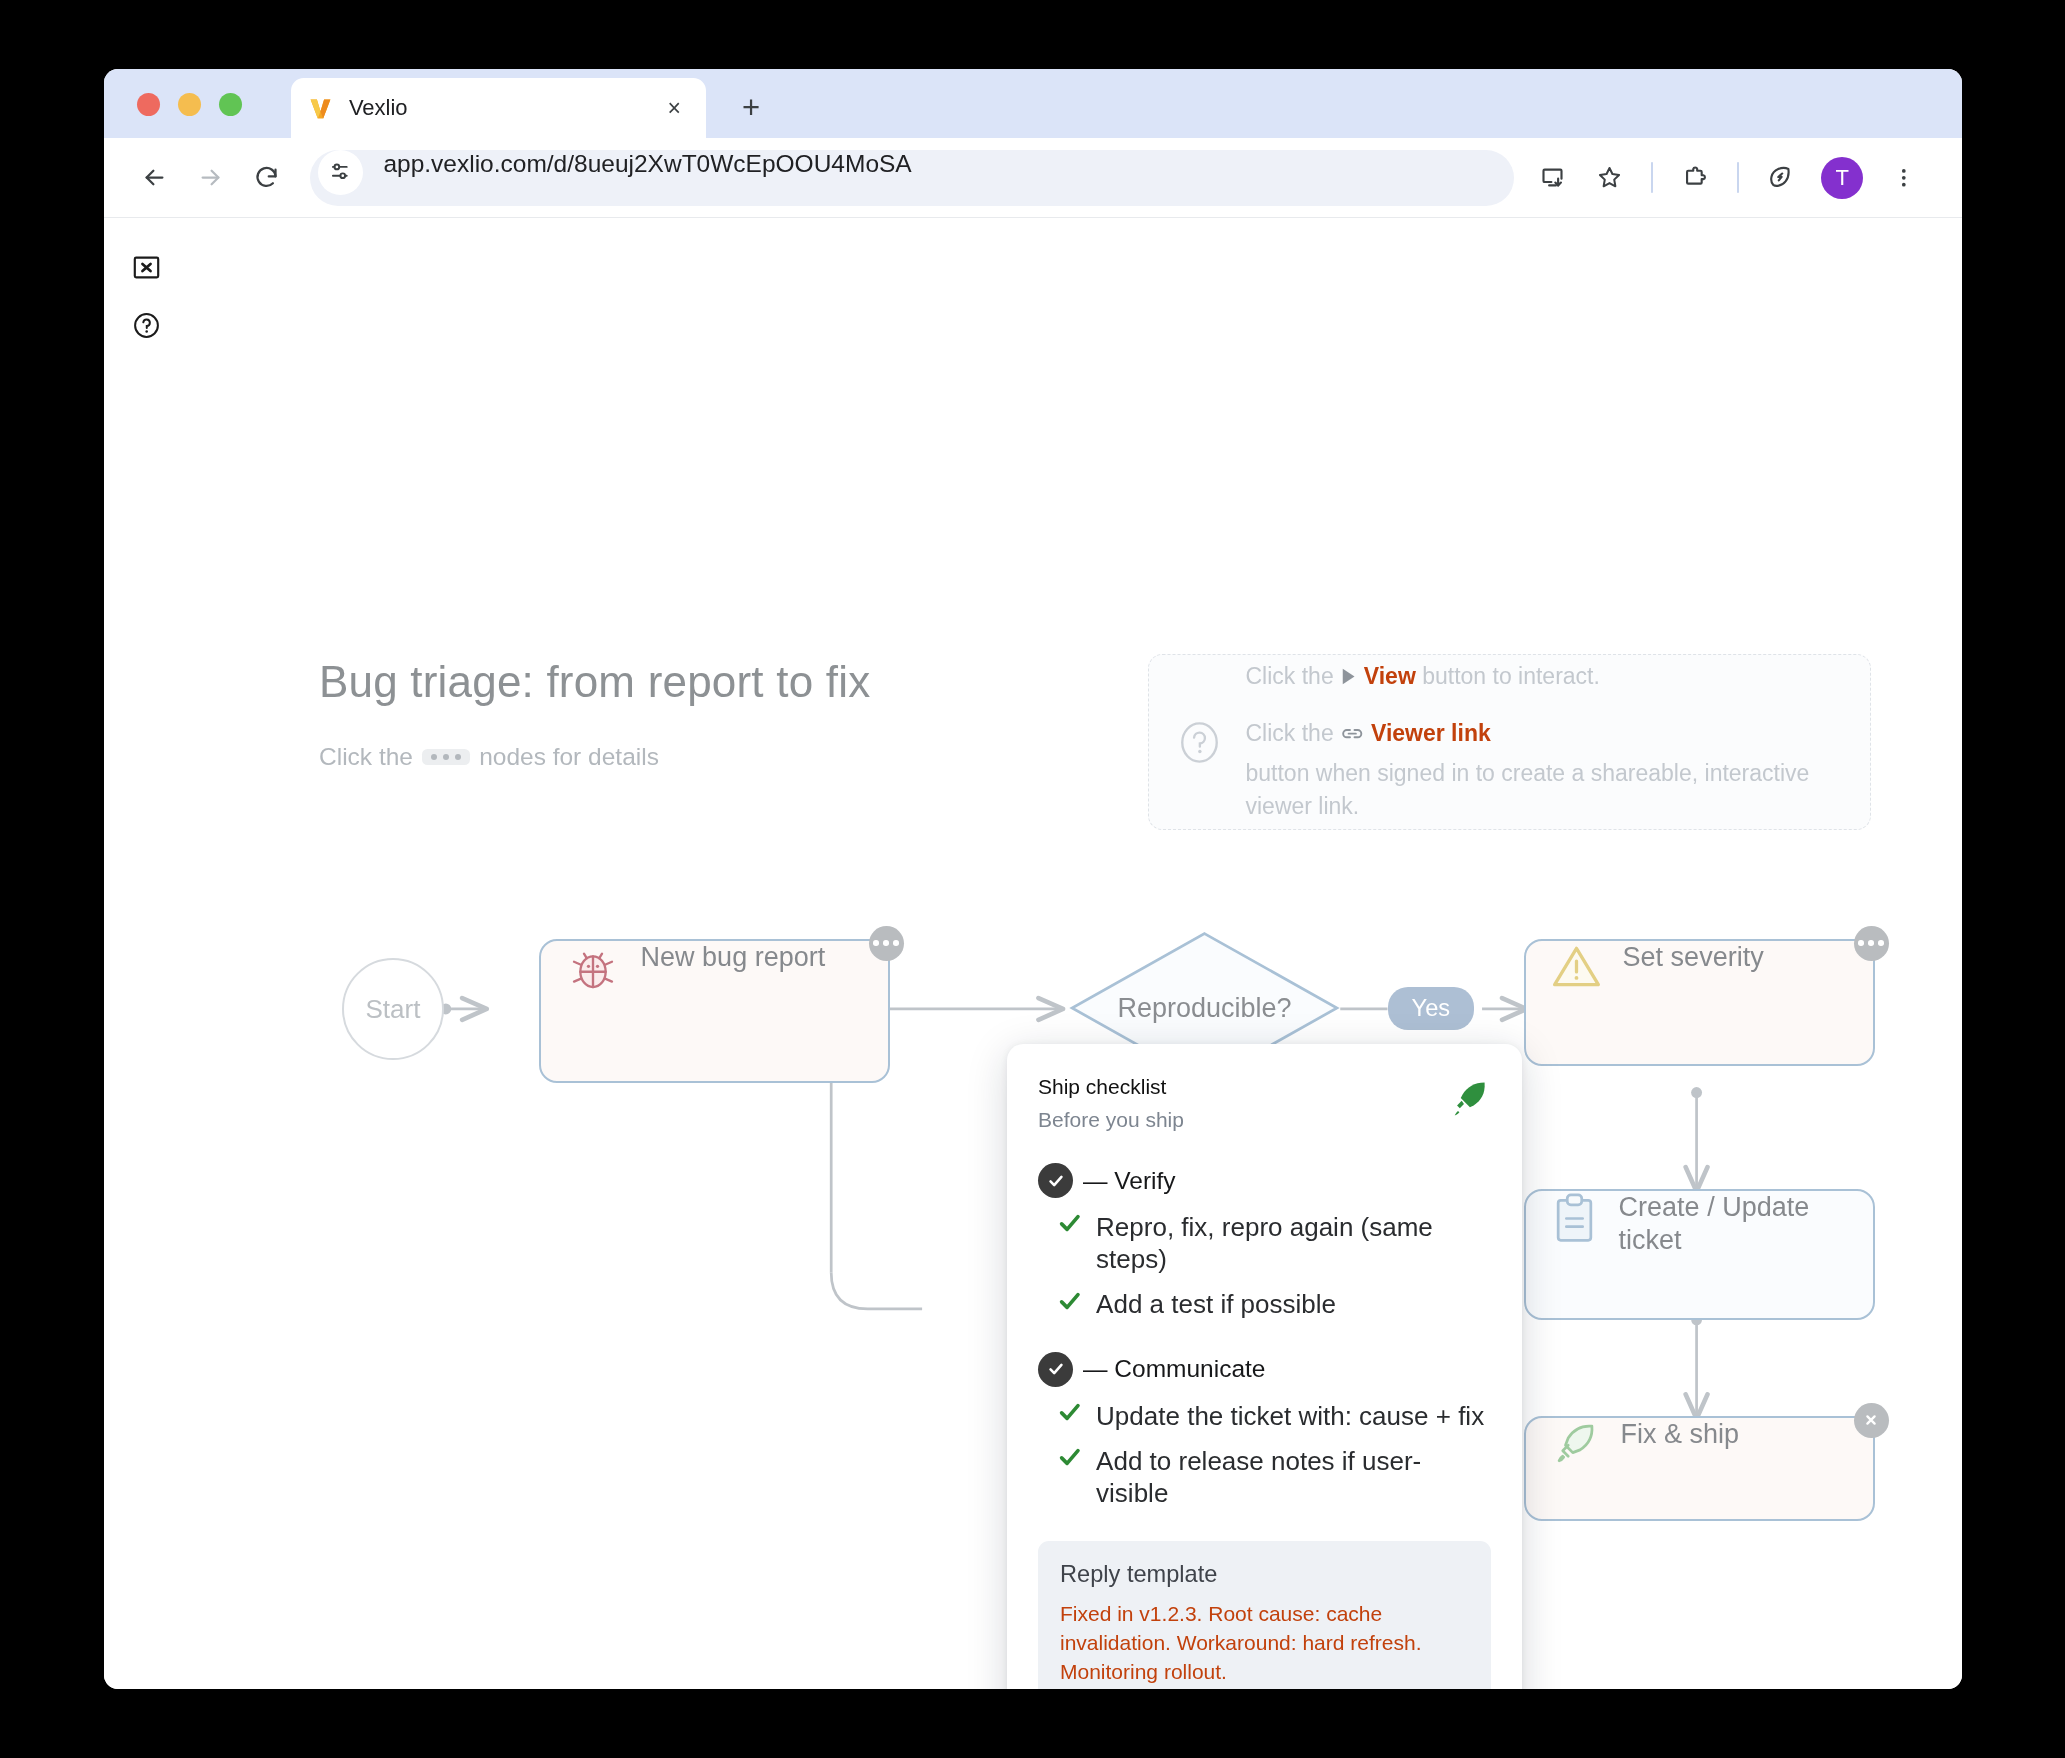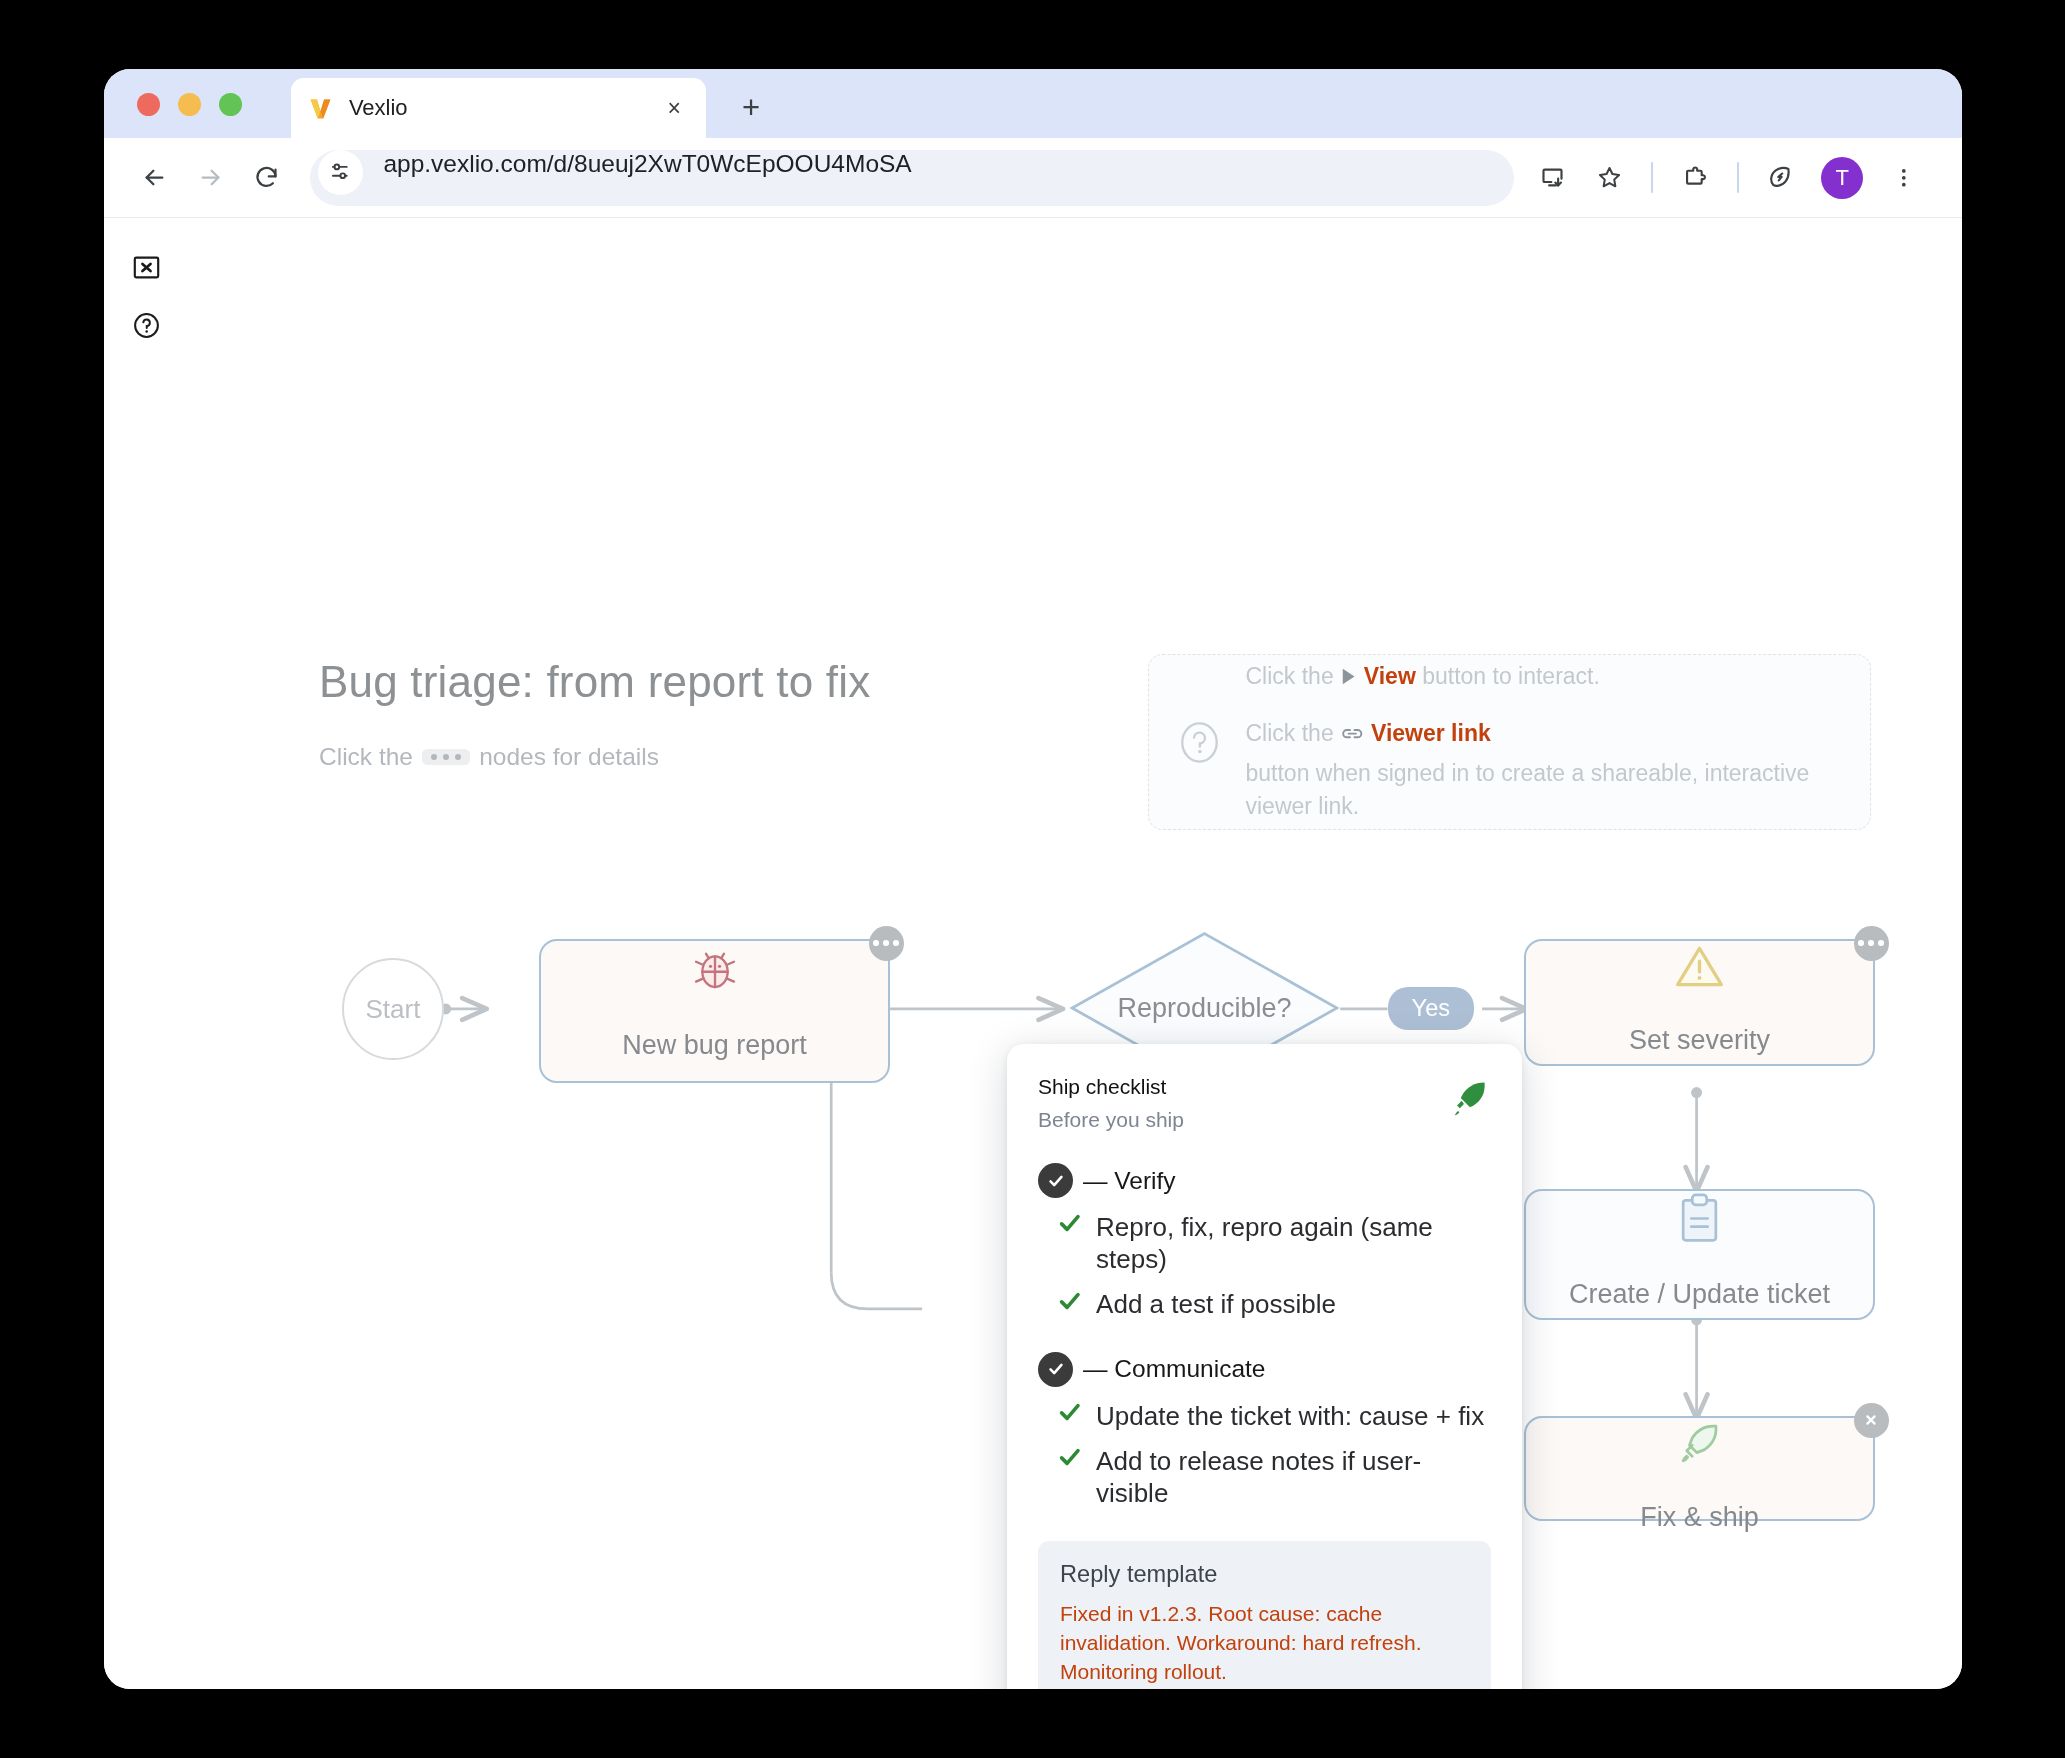--- a/index.html
+++ b/index.html
@@ -9,21 +9,21 @@
     font-family: "Liberation Sans", sans-serif;
     overflow: hidden;
   }
 
   
   .browser-window {
     position: absolute;
     left: 104px; top: 69px;
     width: 1858px; height: 1620px;
     background: #ffffff;
-    border-radius: 26px;
+    border-radius: 14px;
     overflow: hidden;
     box-shadow: 0 7.3px 36px rgba(0,0,0,.35);
   }
 
   
   .tabstrip {
     position: relative;
     height: 69px;
     background: #dbe4f8;
     display: flex;
@@ -201,24 +201,23 @@
   
   .flow { position: absolute; inset: 0; }
   .flow-svg { position: absolute; left: 0; top: 0; }
 
   .node {
     position: absolute;
     border: 2.7px solid #a9c1d6;
     border-radius: 18px;
     background: #fdf9f7;
     display: flex;
-    align-items: center;
+    align-items: flex-start;
     padding: 0 23.6px;
-    gap: 32px;
-    flex-direction: column;
+    gap: 20px;
   }
   .node.plain { background: #fafcfe; }
   .node-label { font-size: 27px; color: #86898d; line-height: 1.22; }
   .node-icon { flex: 0 0 auto; display: flex; align-items: center; }
 
   .node-badge {
     position: absolute;
     width: 35px; height: 35px;
     border-radius: 50%;
     background: #b9bcbf;

